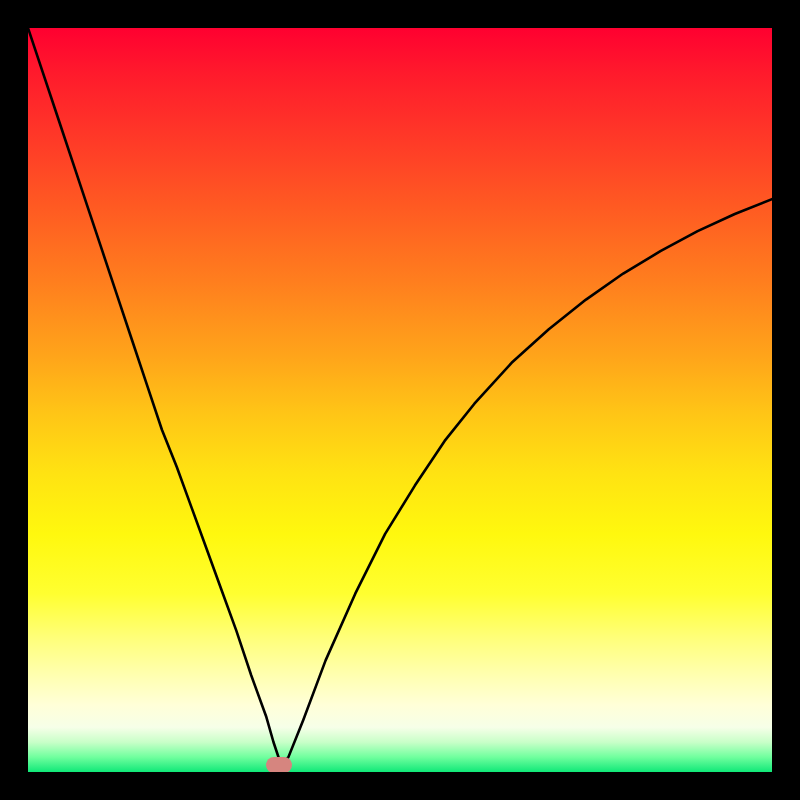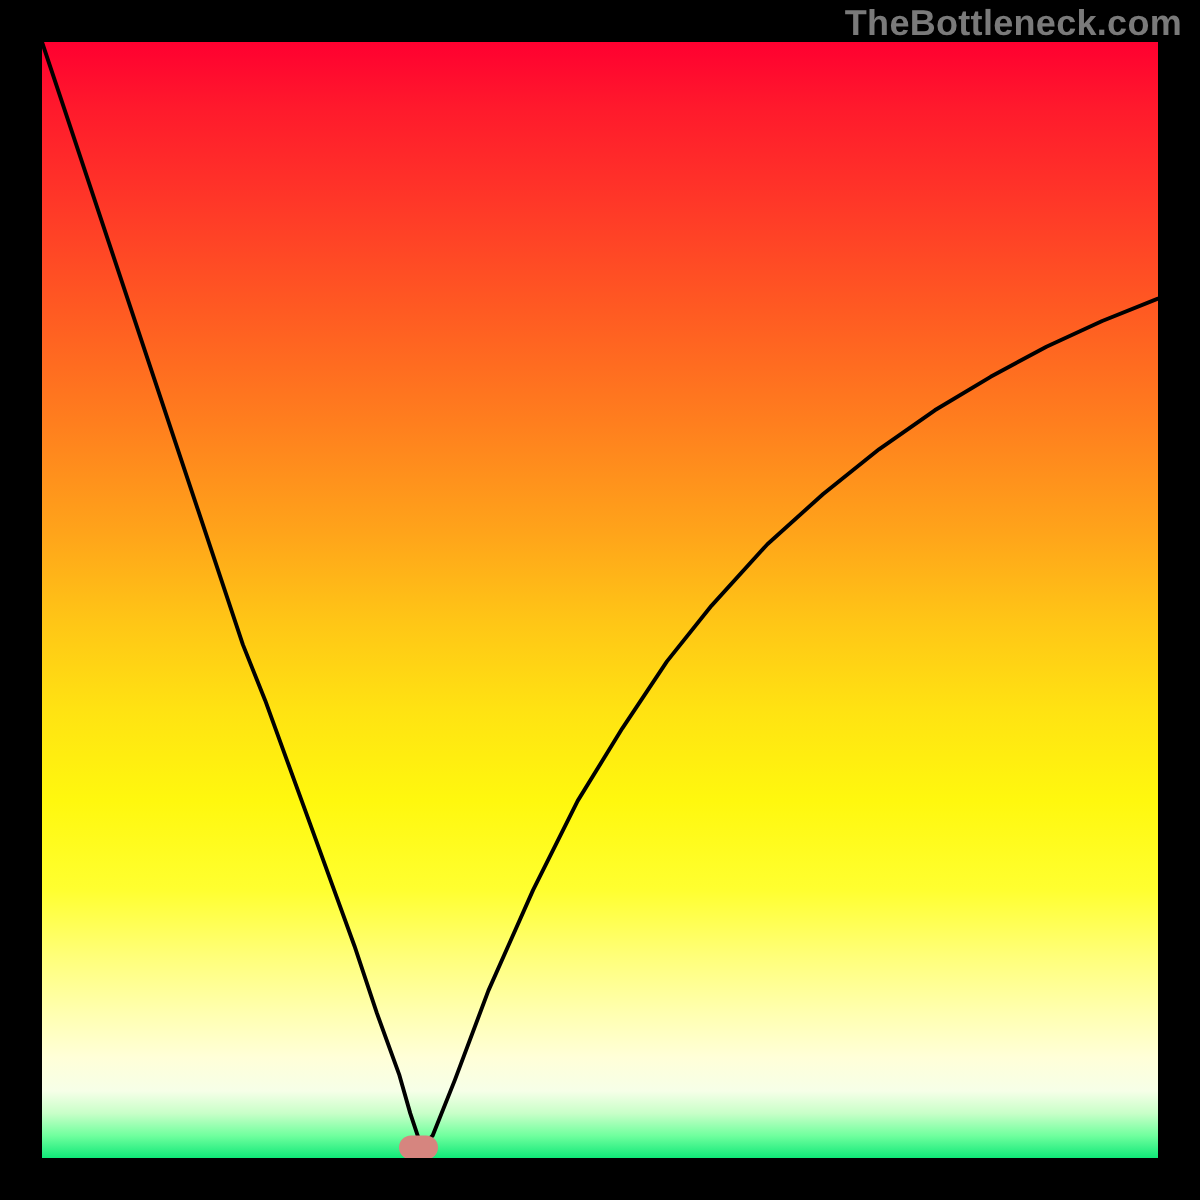--- a/index.html
+++ b/index.html
@@ -62,20 +62,19 @@
     border-radius: 8px / 8px;
     background: #d6857f;
     transform: translate(-50%, -50%);
     z-index: 3;
   }
 </style>
 </head>
 <body>
 
 <div class="frame">
-  <div class="watermark">TheBottleneck.com</div>
   <div class="plot">
     <svg class="curve" viewBox="0 0 744 744" preserveAspectRatio="none">
       <path id="curve-path" d="M0.00 0.00 L14.88 44.64 L29.76 89.28 L44.64 133.92 L59.52 178.56 L74.40 223.20 L89.28 267.84 L104.16 312.48 L119.04 357.12 L133.92 401.76 L148.80 438.96 L163.68 479.88 L178.56 520.80 L193.44 561.72 L208.32 602.64 L223.20 647.28 L238.08 688.20 L245.52 714.24 L252.96 736.56 L260.40 729.12 L275.28 691.92 L297.60 632.40 L327.36 565.44 L357.12 505.92 L386.88 457.56 L416.64 412.92 L446.40 375.72 L483.60 334.80 L520.80 301.32 L558.00 271.56 L595.20 245.52 L632.40 223.20 L669.60 203.11 L706.80 186.00 L744.00 171.12" fill="none" stroke="#000" stroke-width="2.6" stroke-linecap="round" stroke-linejoin="round"></path>
     </svg>
     <div id="min-marker" class="marker" style="left: 250.73px; top: 737.3px; background: rgb(214, 133, 127);"></div>
   </div>
 </div>
 
 </body></html>

